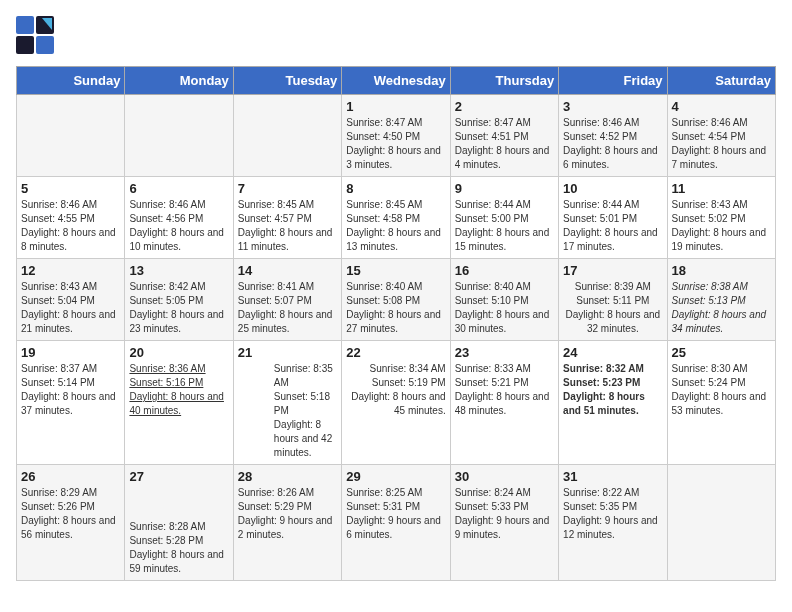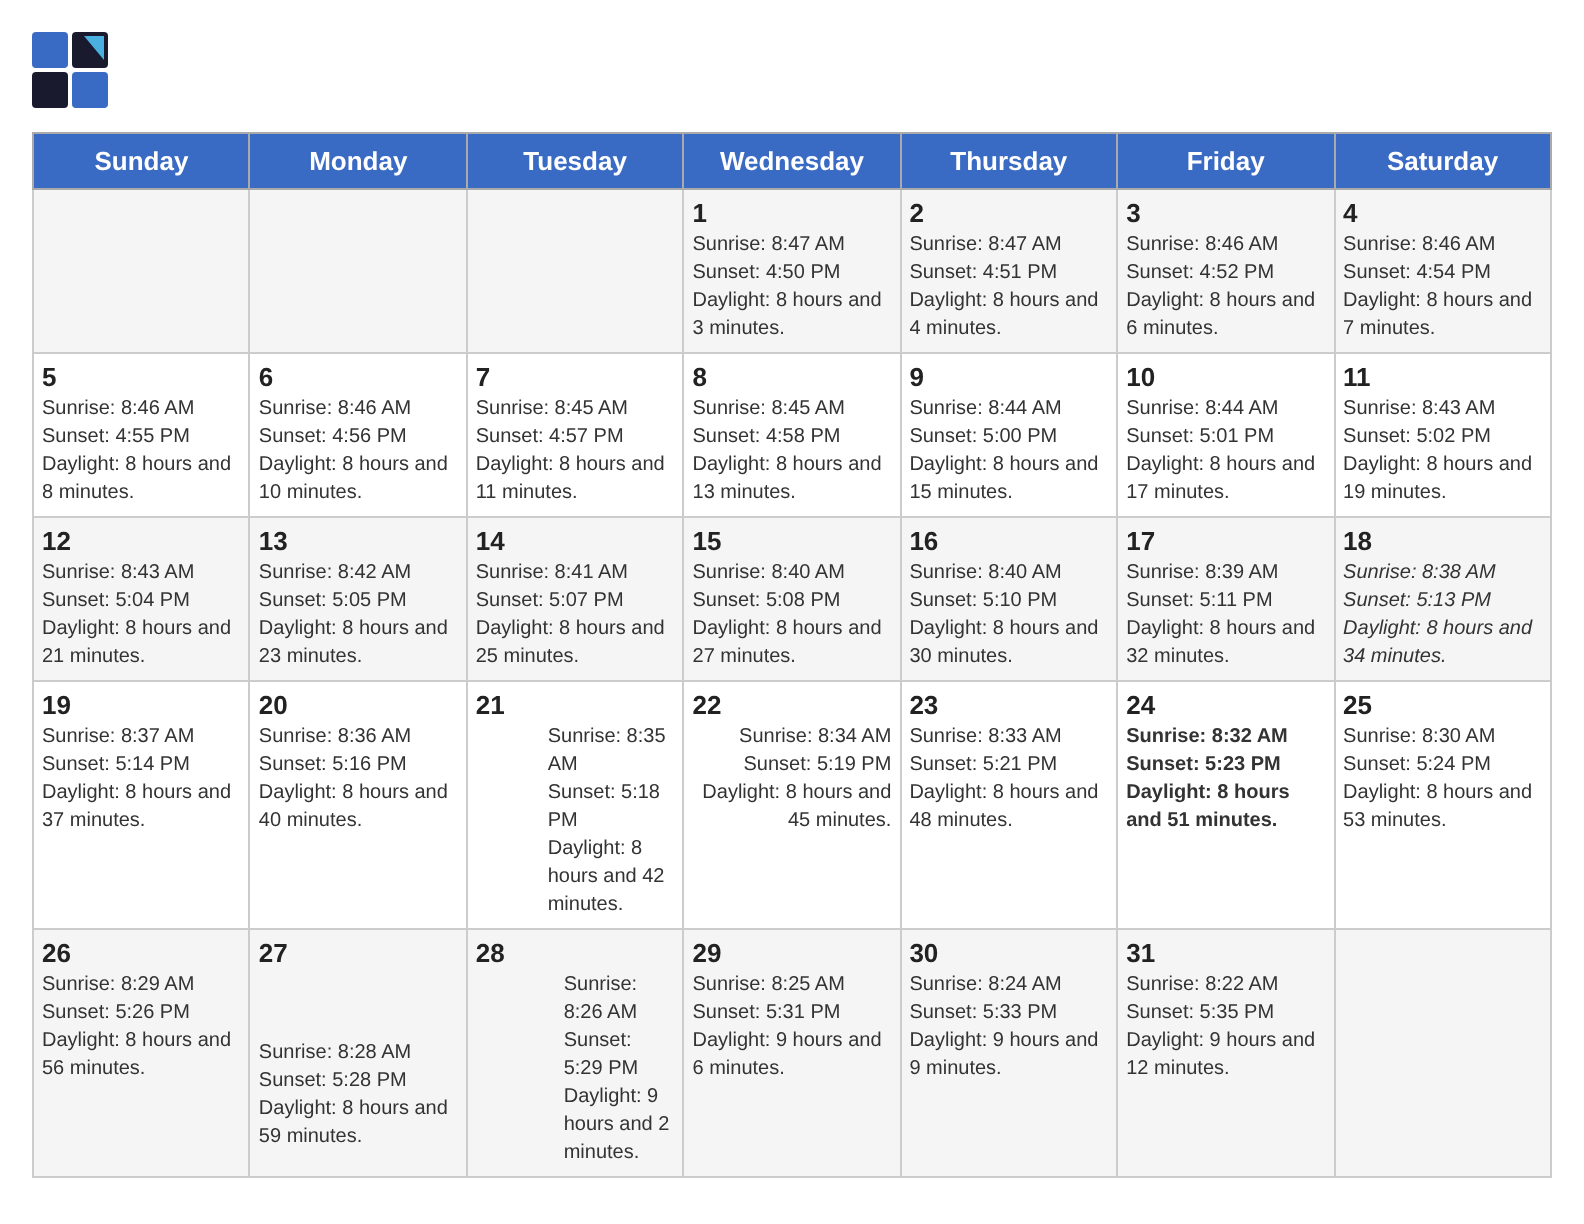--- a/index.html
+++ b/index.html
@@ -39,21 +39,21 @@
       table-layout: fixed;
     }
     thead tr {
       background-color: #3a6bc4;
     }
     thead th {
       color: #fff;
       font-size: 13px;
       font-weight: bold;
       padding: 6px 4px;
-      text-align: center;
+      text-align: right;
       border: 1px solid #aaa;
     }
     tbody tr {
       background: #fff;
     }
     tbody tr:nth-child(odd) {
       background: #f5f5f5;
     }
     tbody td {
       vertical-align: top;
@@ -214,41 +214,41 @@
 Daylight: 8 hours and 27 minutes.</div>
         </td>
         <td>
           <span class="day-num">16</span>
           <div class="cell-content" style="white-space: pre-line;">Sunrise: 8:40 AM
 Sunset: 5:10 PM
 Daylight: 8 hours and 30 minutes.</div>
         </td>
         <td>
           <span class="day-num">17</span>
-          <div class="cell-content" style="white-space: pre-line;">Sunrise: 8:39 AM
+          <div class="cell-content" style="white-space: pre-line; text-align: center;">Sunrise: 8:39 AM
 Sunset: 5:11 PM
 Daylight: 8 hours and 32 minutes.</div>
         </td>
         <td>
           <span class="day-num">18</span>
           <div class="cell-content" style="white-space: pre-line; font-style: italic;">Sunrise: 8:38 AM
 Sunset: 5:13 PM
 Daylight: 8 hours and 34 minutes.</div>
         </td>
       </tr>
       <tr>
         <td>
           <span class="day-num">19</span>
           <div class="cell-content" style="white-space: pre-line;">Sunrise: 8:37 AM
 Sunset: 5:14 PM
 Daylight: 8 hours and 37 minutes.</div>
         </td>
         <td>
           <span class="day-num">20</span>
-          <div class="cell-content" style="white-space: pre-line;">Sunrise: 8:36 AM
+          <div class="cell-content" style="white-space: pre-line; text-decoration: underline;">Sunrise: 8:36 AM
 Sunset: 5:16 PM
 Daylight: 8 hours and 40 minutes.</div>
         </td>
         <td>
           <span class="day-num">21</span>
           <div class="cell-content" style="white-space: pre-line; margin-left: 36px;">Sunrise: 8:35 AM
 Sunset: 5:18 PM
 Daylight: 8 hours and 42 minutes.</div>
         </td>
         <td>
@@ -284,21 +284,21 @@
 Daylight: 8 hours and 56 minutes.</div>
         </td>
         <td>
           <span class="day-num">27</span>
           <div class="cell-content" style="white-space: pre-line; margin-top: 36px;">Sunrise: 8:28 AM
 Sunset: 5:28 PM
 Daylight: 8 hours and 59 minutes.</div>
         </td>
         <td>
           <span class="day-num">28</span>
-          <div class="cell-content" style="white-space: pre-line; margin-left: 44px;">Sunrise: 8:26 AM
+          <div class="cell-content" style="white-space: pre-line;">Sunrise: 8:26 AM
 Sunset: 5:29 PM
 Daylight: 9 hours and 2 minutes.</div>
         </td>
         <td>
           <span class="day-num">29</span>
           <div class="cell-content" style="white-space: pre-line;">Sunrise: 8:25 AM
 Sunset: 5:31 PM
 Daylight: 9 hours and 6 minutes.</div>
         </td>
         <td>

